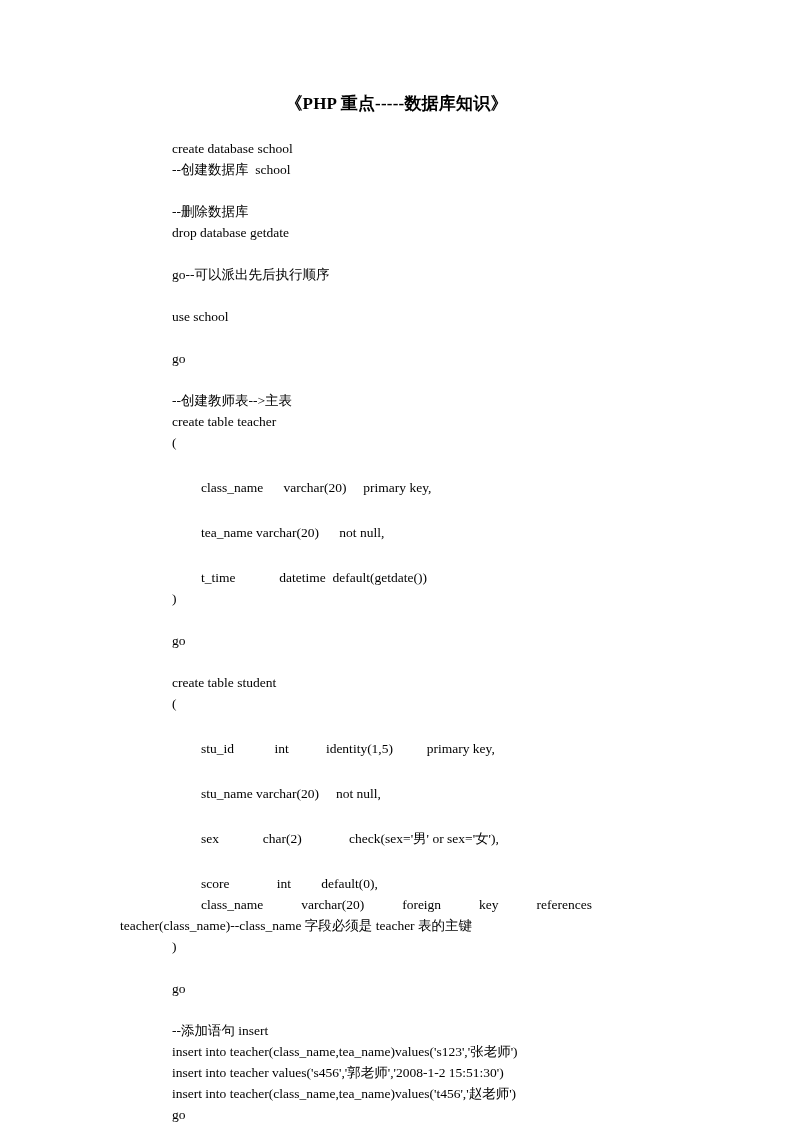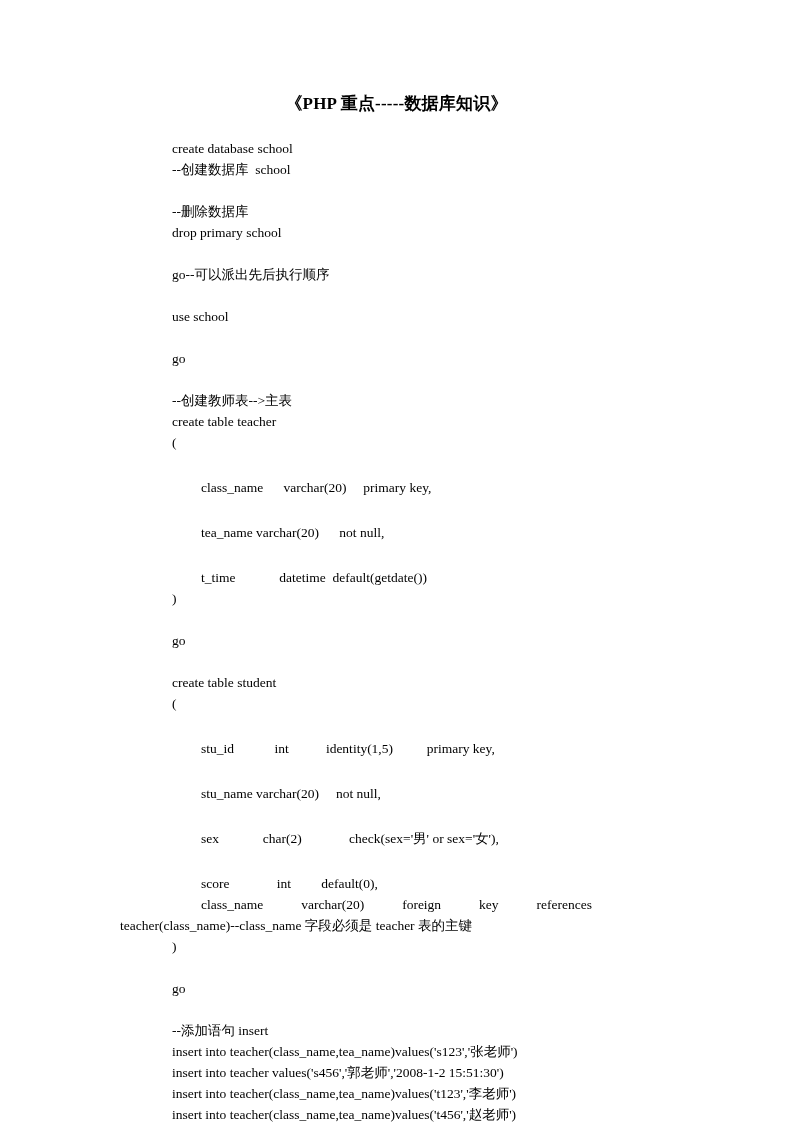--- a/index.html
+++ b/index.html
@@ -93,21 +93,21 @@
 
   <div class="doc-title">《PHP 重点-----数据库知识》</div>
 
   <div class="body-block">
 
     <div id="upper">
         <div class="line">create database school</div>
         <div class="line">--创建数据库  school</div>
         <div class="line blank"></div>
         <div class="line">--删除数据库</div>
-        <div class="line">drop primary school</div>
+        <div class="line">drop database getdate</div>
         <div class="line blank"></div>
         <div class="line">go--可以派出先后执行顺序</div>
         <div class="line blank"></div>
         <div class="line">use school</div>
         <div class="line blank"></div>
         <div class="line">go</div>
         <div class="line blank"></div>
         <div class="line">--创建教师表--&gt;主表</div>
         <div class="line">create table teacher</div>
         <div class="line">(</div>
@@ -142,19 +142,18 @@
     </div>
 
     <div id="lower">
         <div class="line">)</div>
         <div class="line blank"></div>
         <div class="line">go</div>
         <div class="line blank"></div>
         <div class="line">--添加语句 insert</div>
         <div class="line">insert into teacher(class_name,tea_name)values('s123','张老师')</div>
         <div class="line">insert into teacher values('s456','郭老师','2008-1-2 15:51:30')</div>
-        <div class="line">insert into teacher(class_name,tea_name)values('t123','李老师')</div>
         <div class="line">insert into teacher(class_name,tea_name)values('t456','赵老师')</div>
         <div class="line">go</div>
       </div>
   </div>
 
 </div>
 
 </body></html>

